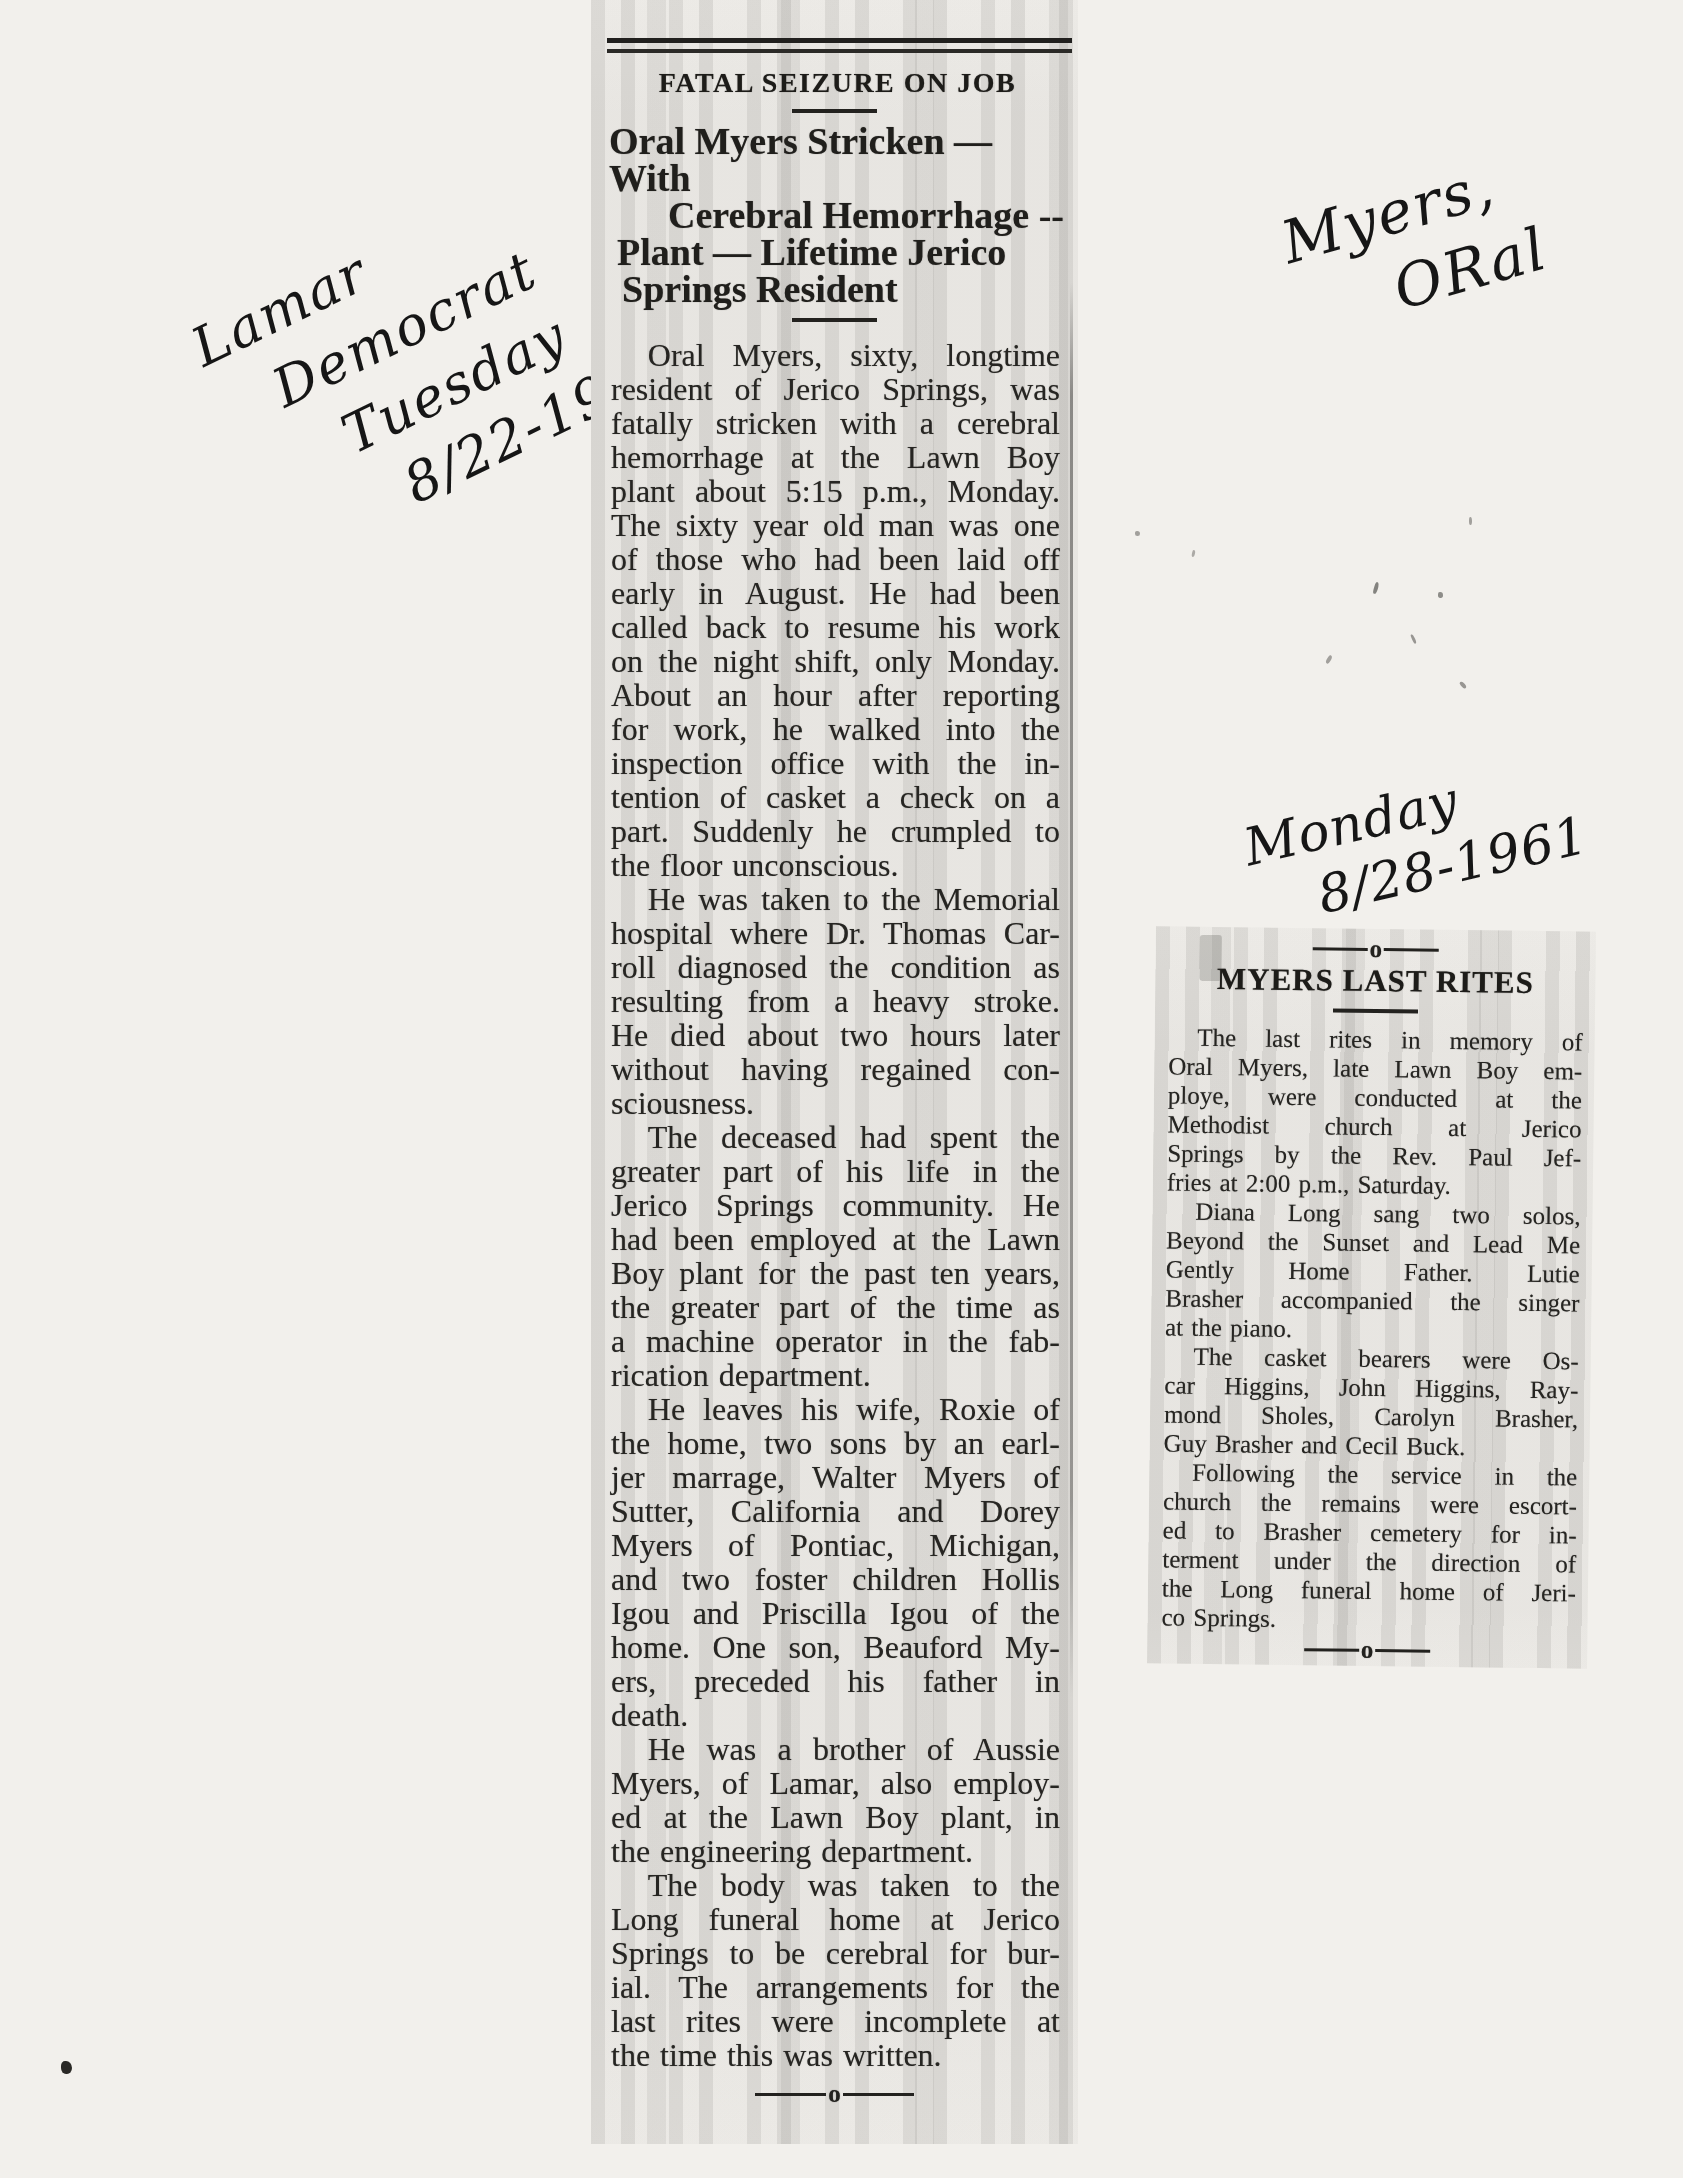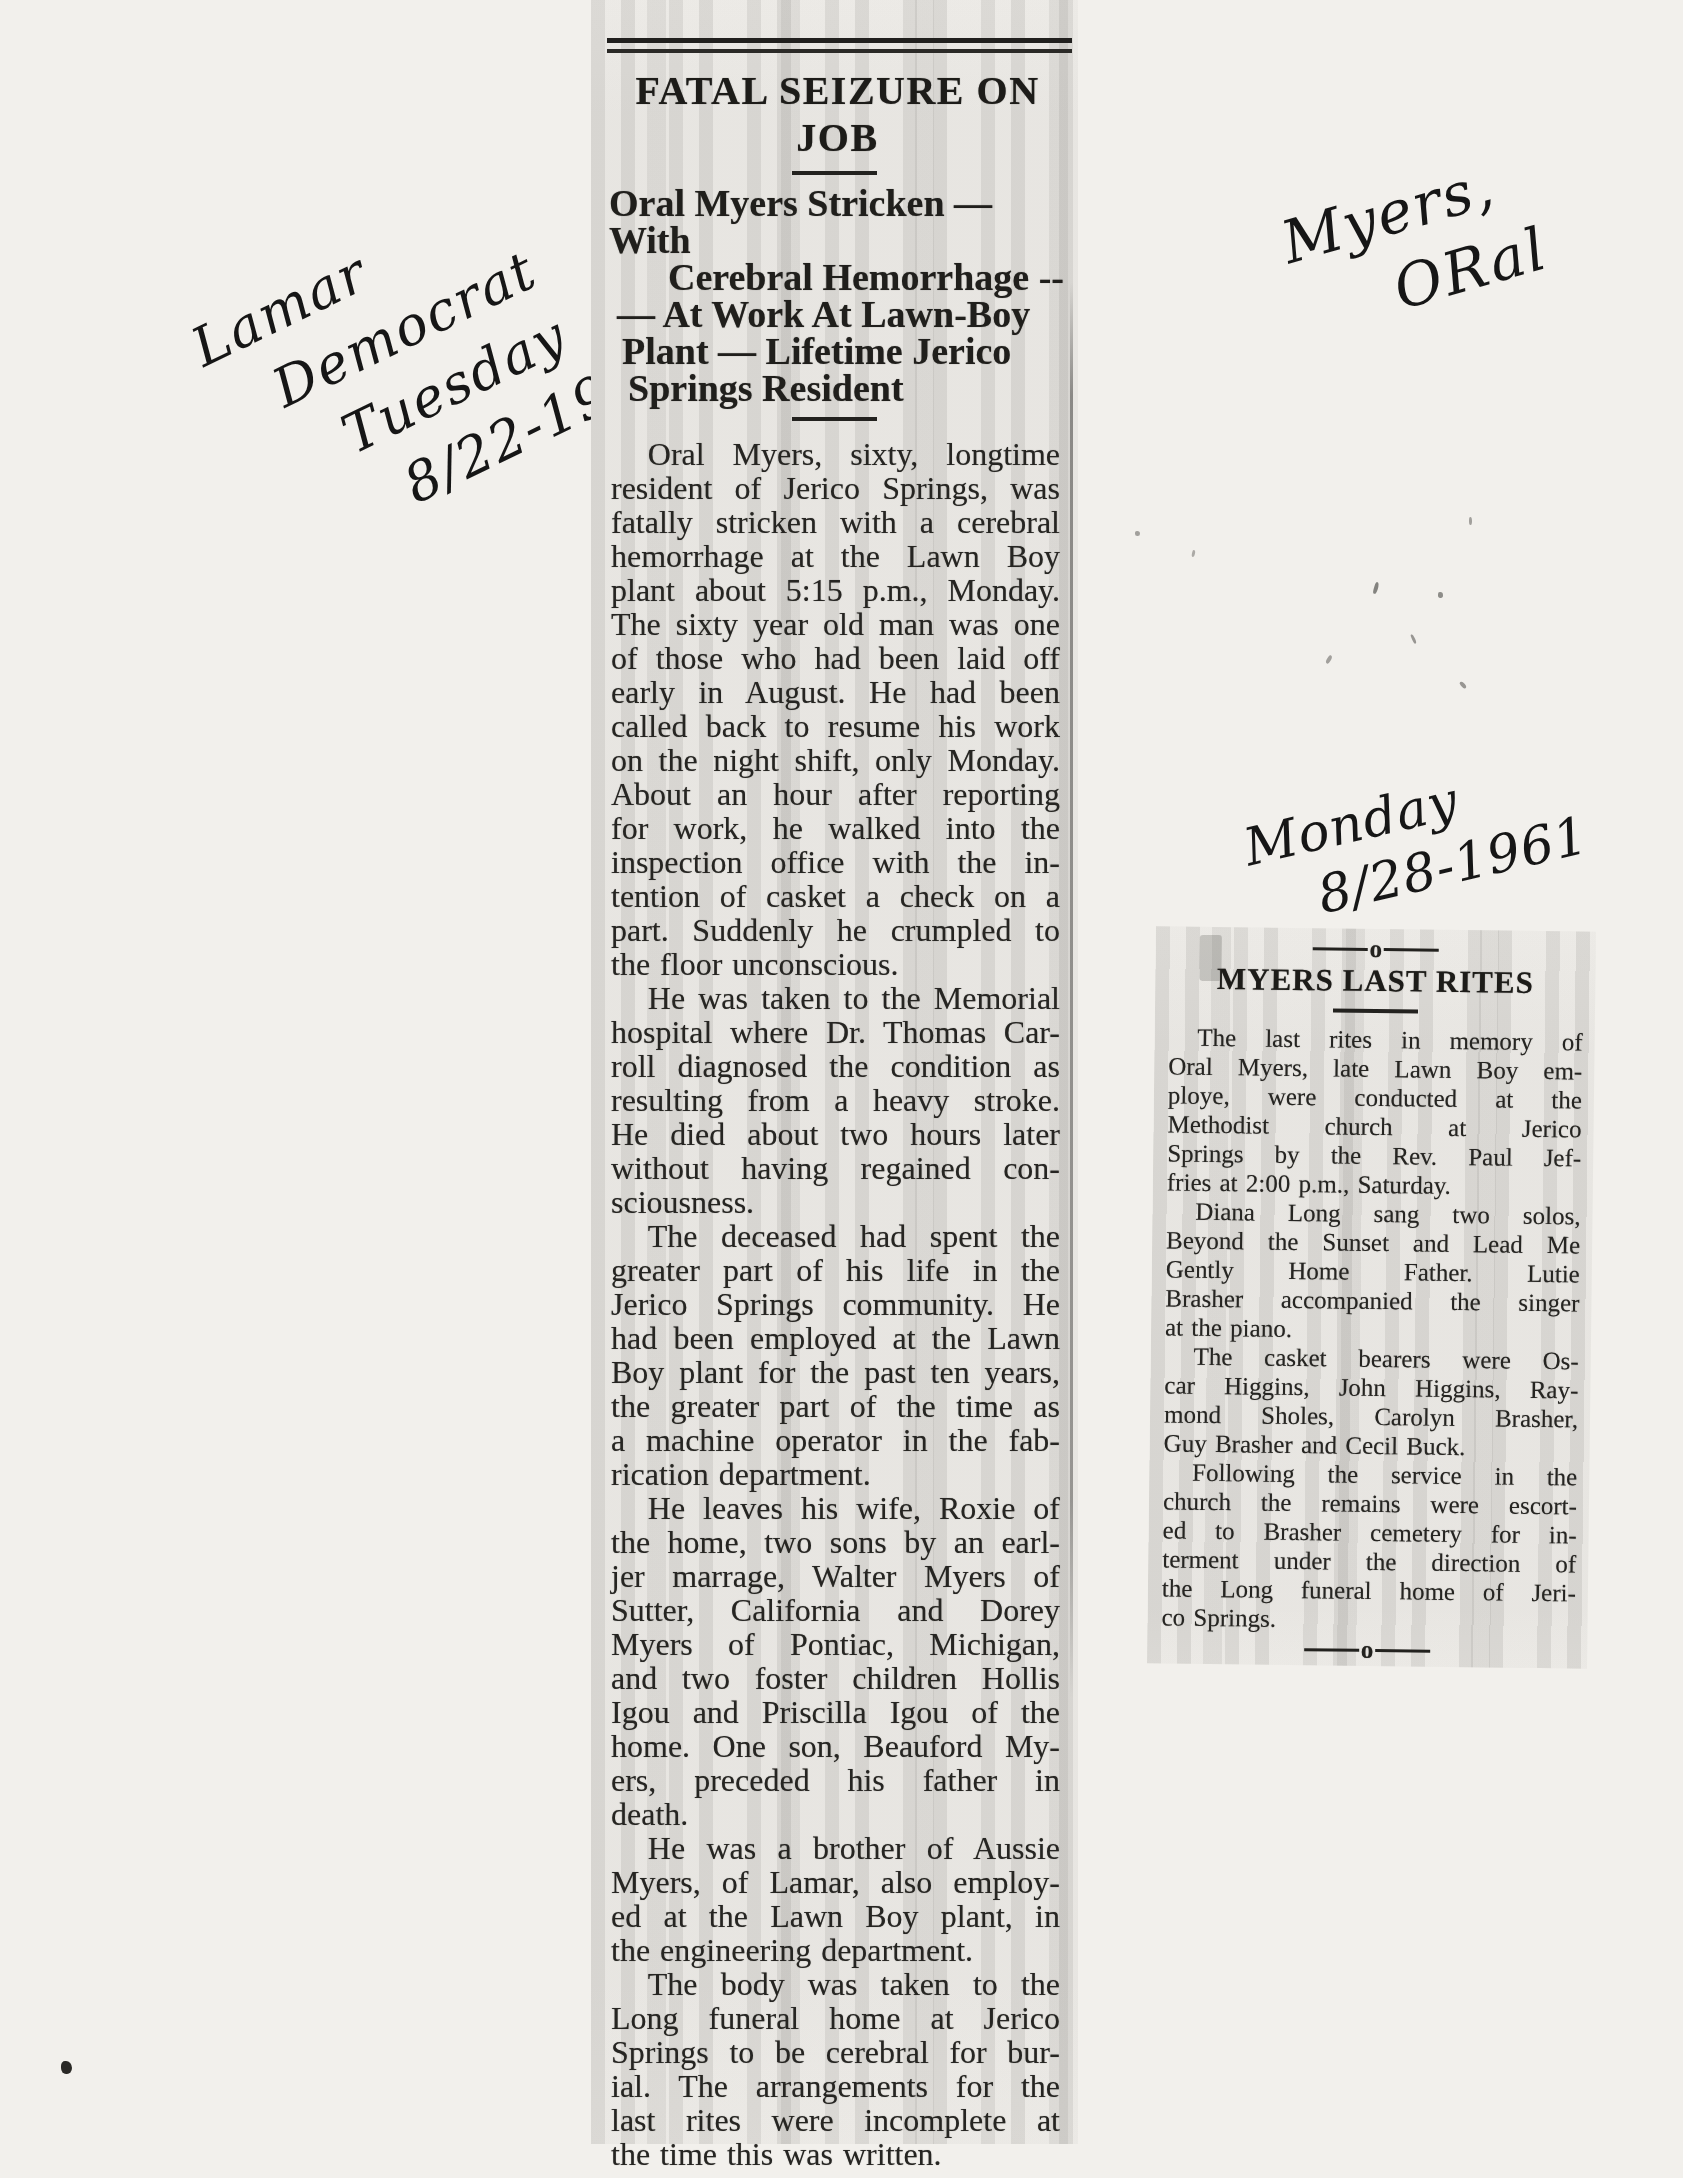--- a/index.html
+++ b/index.html
@@ -26,21 +26,21 @@
   .edge-line{position:absolute;right:5px;top:282px;height:1416px;width:3px;
     background:linear-gradient(180deg,transparent,rgba(45,44,42,.45) 8%,rgba(45,44,42,.38) 86%,transparent);}
   .smudge{position:absolute;background:rgba(60,58,55,.22);border-radius:3px;}
 
   .dbl-rule{margin:38px 6px 0 16px;}
   .dbl-rule .ra{height:5px;background:#21201e;}
   .dbl-rule .rb{height:4px;background:#2b2a27;margin-top:6px;}
 
   .headline1{
     margin:14px 10px 0 16px;text-align:center;
-    font-size:40px;font-weight:bold;letter-spacing:1.5px;color:#1d1c19;
+    font-size:28px;font-weight:bold;letter-spacing:1.5px;color:#1d1c19;
     text-shadow:0 0 1px rgba(35,34,30,.6);
   }
   .headline2{
     margin:4px 8px 0 8px;text-align:center;
     font-size:31px;font-weight:bold;letter-spacing:1px;color:#1d1c19;
     text-shadow:0 0 1px rgba(35,34,30,.6);
   }
   .short-rule{width:85px;height:4px;background:#23221f;margin:10px auto 10px auto;}
 
   .subhead{margin:2px 14px 0 18px;font-size:38px;font-weight:bold;line-height:37px;color:#201f1c;
@@ -103,21 +103,20 @@
 <div class="clipping clipping-main">
   <div class="dbl-rule">
     <div class="ra"></div>
       <div class="rb"></div>
   </div>
   <div class="headline1">FATAL SEIZURE ON JOB</div>
   <div class="short-rule"></div>
   <div class="subhead">
       <div class="line">Oral Myers Stricken — With</div>
       <div class="line">Cerebral Hemorrhage --</div>
-      <div class="line">— At Work At Lawn-Boy</div>
       <div class="line">Plant — Lifetime Jerico</div>
       <div class="line">Springs Resident</div>
     </div>
   <div class="short-rule"></div>
   <div class="body-text">
       <div class="para">
         <div class="jline first">Oral Myers, sixty, longtime</div>
         <div class="jline">resident of Jerico Springs, was</div>
         <div class="jline">fatally stricken with a cerebral</div>
         <div class="jline">hemorrhage at the Lawn Boy</div>

